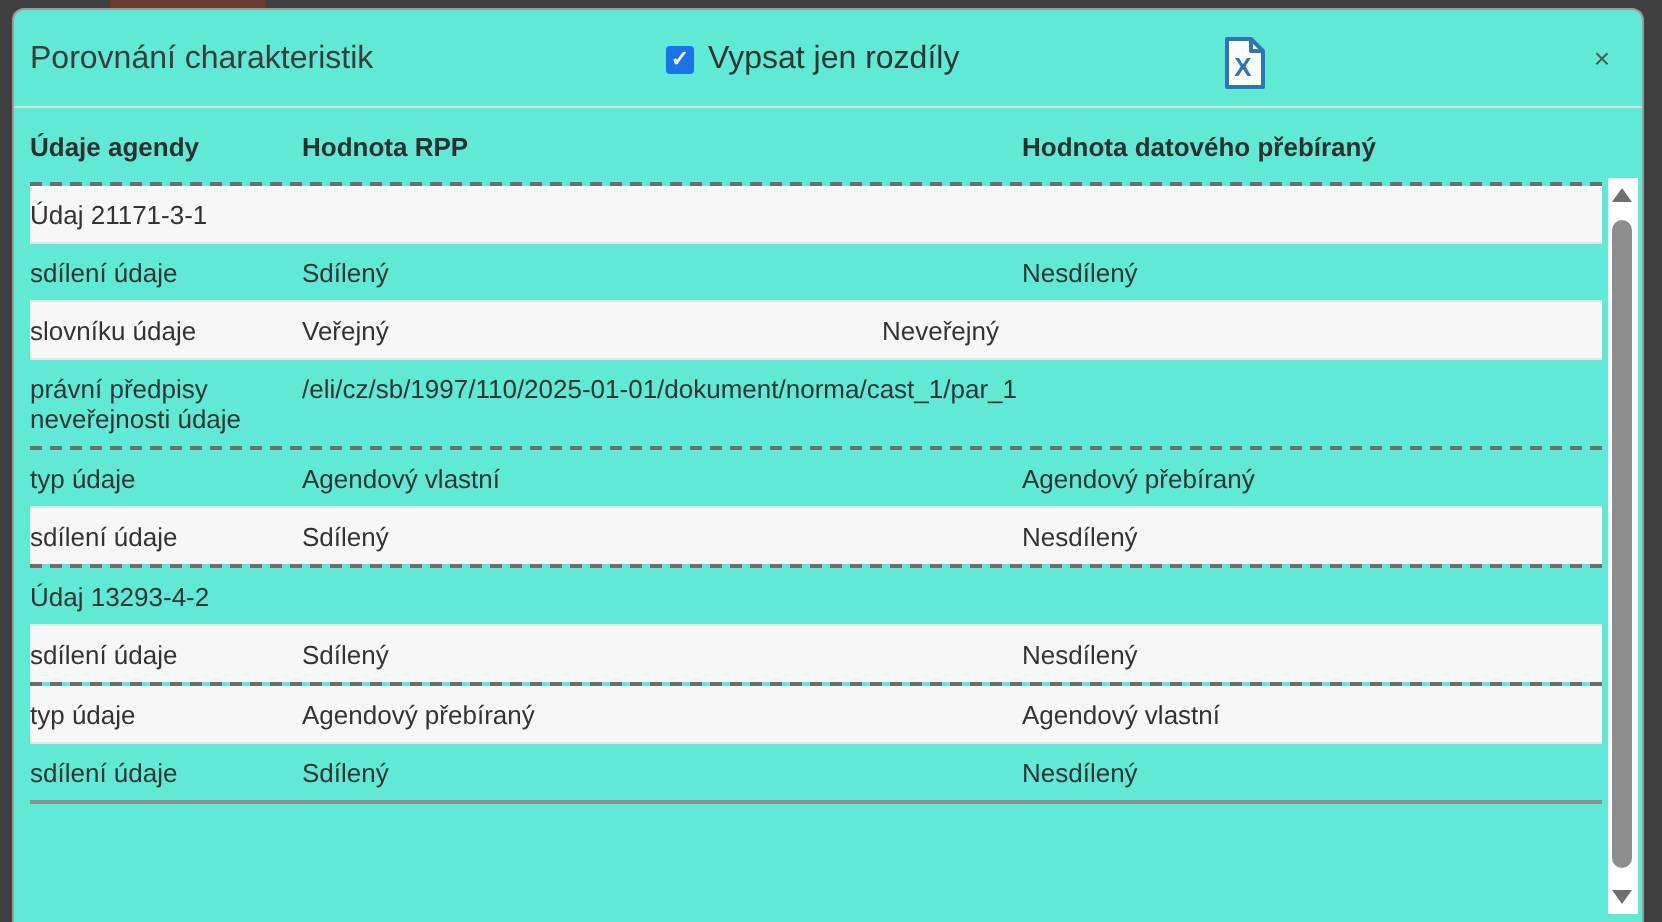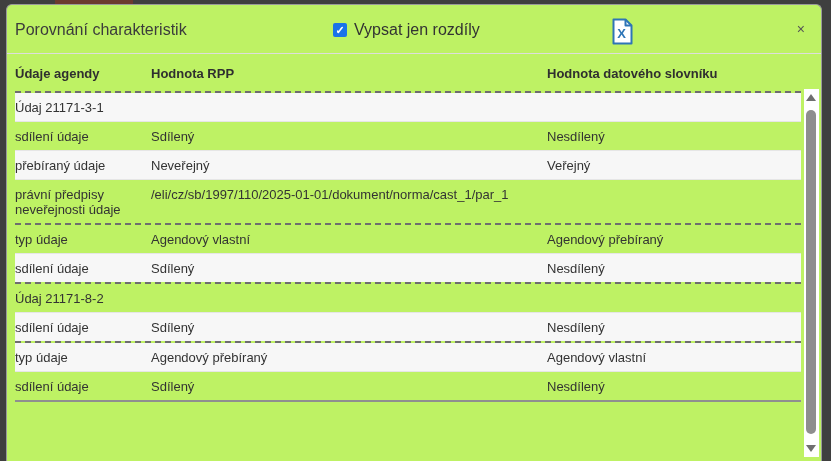--- a/index.html
+++ b/index.html
@@ -9,21 +9,21 @@
     background:var(--backdrop,#3f3f3f);
     position:relative;
     color:#333;
   }
   .backdrop-accent {
     position:absolute; left:55px; top:0; width:78px; height:5px;
     background:var(--accent-red,#6b3a2e);
   }
   .modal {
     position:absolute; left:6px; top:4px; width:816px; height:457px;
-    background:#bef264; border:1px solid #9a9a9a; border-bottom:none;
+    background:#5eead4; border:1px solid #9a9a9a; border-bottom:none;
     border-radius:6px 6px 0 0; overflow:hidden;
   }
   .modal-header {
     position:relative; height:49px; border-bottom:1px solid #ddd;
   }
   .modal-title {
     position:absolute; left:8px; top:0; line-height:49px;
     font-size:16px; color:#3c3c3c;
   }
   .checkbox-group {
@@ -44,21 +44,21 @@
     position:absolute; right:10px; top:0; height:49px; line-height:49px;
     padding:0 6px; background:none; border:none; cursor:pointer;
     font-size:14px; color:#555; font-family:"Liberation Sans", sans-serif;
   }
   .content { padding:0 20px 0 8px; }
   .col-header-row {
     display:flex; padding:12px 0 10px; font-size:13px; font-weight:bold; color:#2f2f2f;
   }
   .tcell { padding-right:28px; }
   .c0 { width:136px; }
-  .c1 { width:396px; white-space:nowrap; }
+  .c1 { width:360px; white-space:nowrap; }
   .c2 { flex:1; }
   .trow {
     display:flex; font-size:13px; color:#333;
     padding:7px 0 6px; border-bottom:1px solid #e6e6e6; min-height:28px;
   }
   .trow .c0 { white-space:normal; line-height:15px; }
   .trow.stripe { background:var(--stripe,#f7f7f7); }
   .trow.no-bb { border-bottom:none;justify-content:space-between; }
   .group-separator { border-top:2px dashed var(--dash,#6e6e6e); }
   .bottom-line { border-top:2px solid #8f8f8f; }
@@ -99,58 +99,58 @@
         <text x="11.5" y="20" text-anchor="middle" font-family="Liberation Sans, sans-serif" font-size="13" font-weight="bold" fill="#2e75b6">X</text>
       </svg>
     </button>
     <button class="close-button">×</button>
   </div>
 
   <div class="content">
     <div class="col-header-row">
       <div class="tcell c0">Údaje agendy</div>
       <div class="tcell c1">Hodnota RPP</div>
-      <div class="tcell c2">Hodnota datového slovníku</div>
+      <div class="tcell c2">Hodnota datového přebíraný</div>
     </div>
     <div>
         <div class="group-separator"></div>
         <div class="trow stripe">
           <div class="tcell c0">Údaj 21171-3-1</div>
           <div class="tcell c1"></div>
           <div class="tcell c2"></div>
         </div>
         <div class="trow">
           <div class="tcell c0">sdílení údaje</div>
           <div class="tcell c1">Sdílený</div>
           <div class="tcell c2">Nesdílený</div>
         </div>
         <div class="trow stripe">
-          <div class="tcell c0">přebíraný údaje</div>
+          <div class="tcell c0">slovníku údaje</div>
+          <div class="tcell c2">Veřejný</div>
           <div class="tcell c1">Neveřejný</div>
-          <div class="tcell c2">Veřejný</div>
         </div>
         <div class="trow no-bb">
           <div class="tcell c0">právní předpisy neveřejnosti údaje</div>
           <div class="tcell c1">/eli/cz/sb/1997/110/2025-01-01/dokument/norma/cast_1/par_1</div>
           <div class="tcell c2"></div>
         </div>
         <div class="group-separator"></div>
         <div class="trow">
           <div class="tcell c0">typ údaje</div>
           <div class="tcell c1">Agendový vlastní</div>
           <div class="tcell c2">Agendový přebíraný</div>
         </div>
         <div class="trow stripe no-bb">
           <div class="tcell c0">sdílení údaje</div>
           <div class="tcell c1">Sdílený</div>
           <div class="tcell c2">Nesdílený</div>
         </div>
         <div class="group-separator"></div>
         <div class="trow">
-          <div class="tcell c0">Údaj 21171-8-2</div>
+          <div class="tcell c0">Údaj 13293-4-2</div>
           <div class="tcell c1"></div>
           <div class="tcell c2"></div>
         </div>
         <div class="trow stripe no-bb">
           <div class="tcell c0">sdílení údaje</div>
           <div class="tcell c1">Sdílený</div>
           <div class="tcell c2">Nesdílený</div>
         </div>
         <div class="group-separator"></div>
         <div class="trow stripe">

